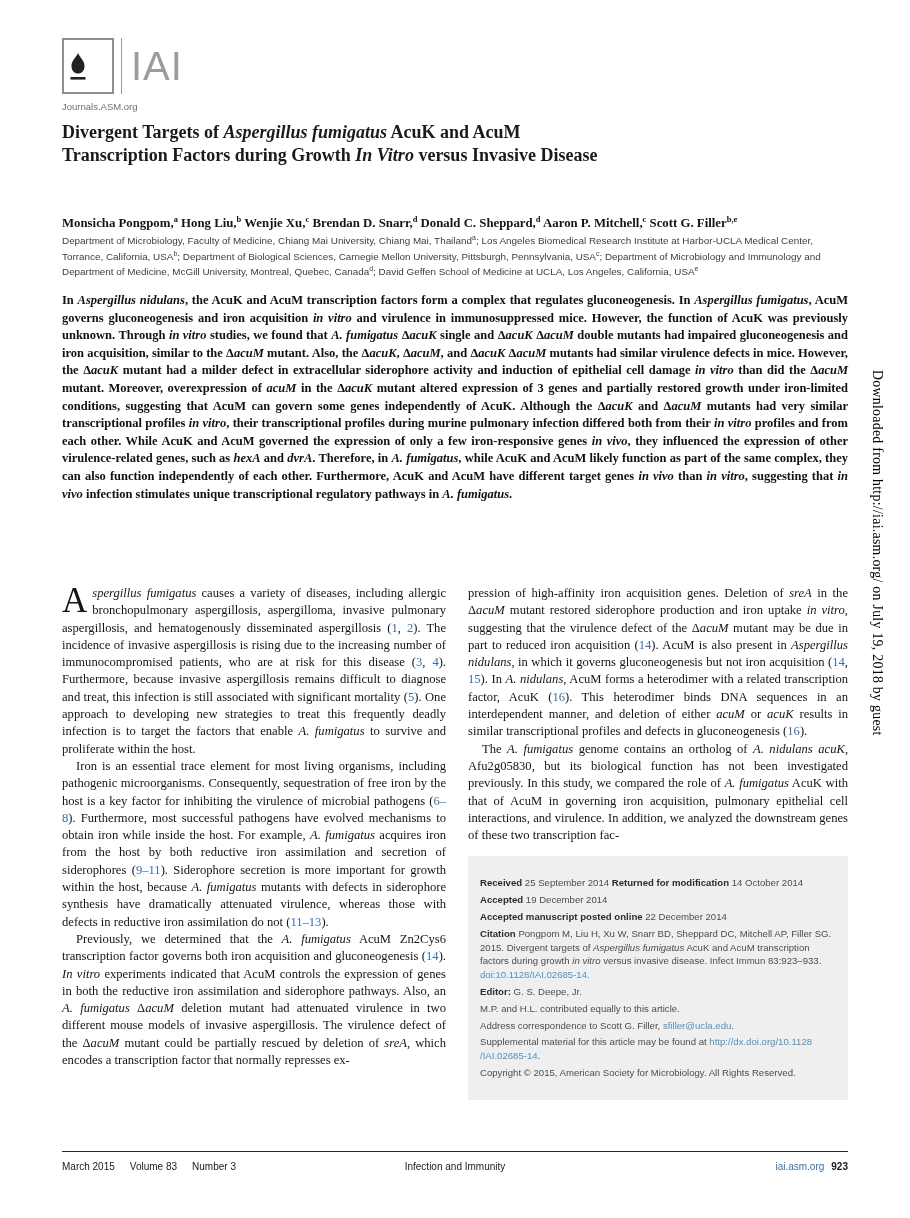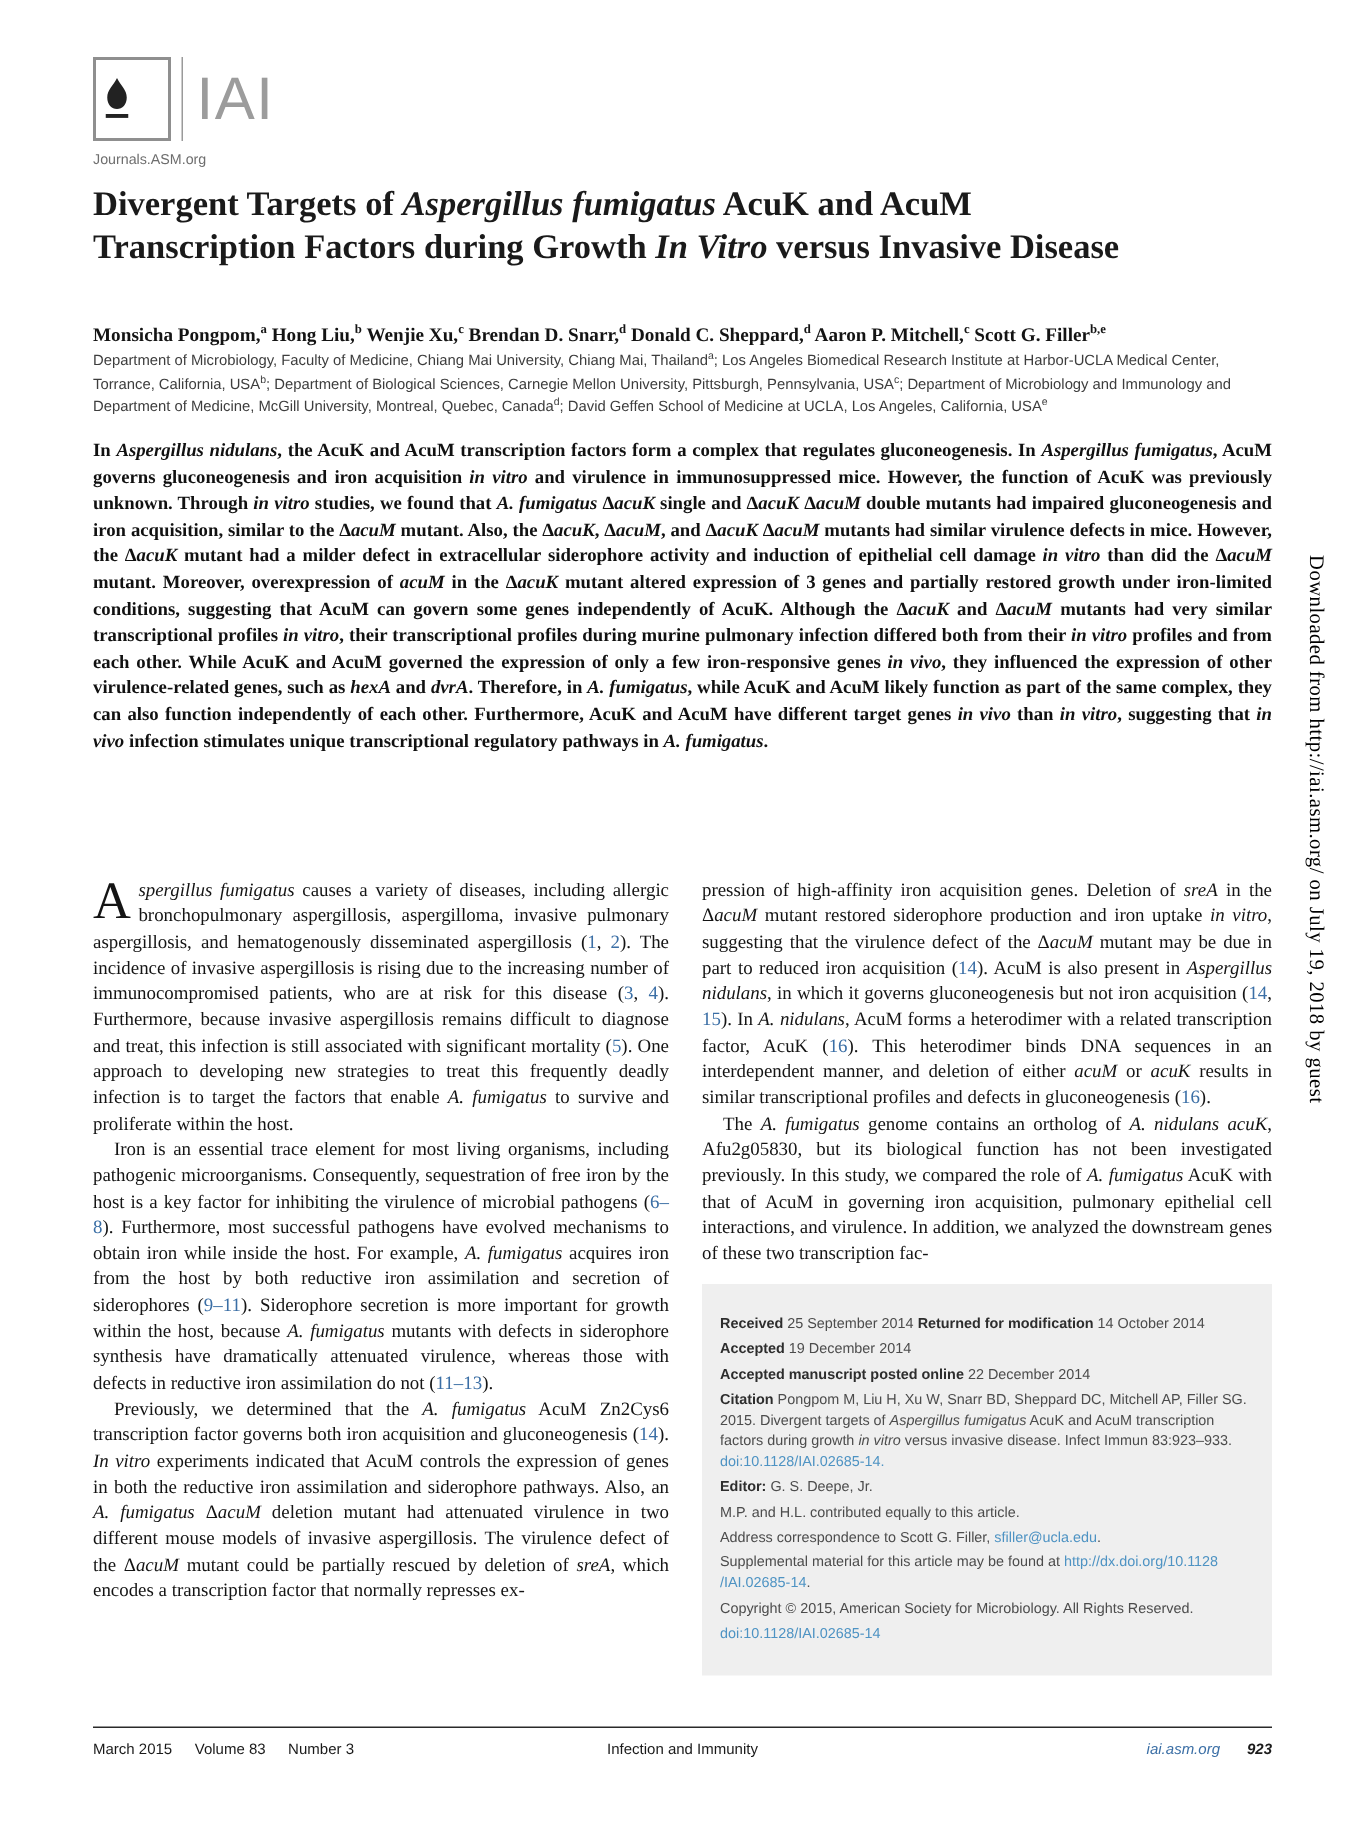--- a/index.html
+++ b/index.html
@@ -14,21 +14,21 @@
 
   
   .logo{position:absolute;top:38px;left:62px;}
   .logo-row{display:flex;align-items:stretch;height:56px;}
   .logo-box{width:52px;height:56px;border:2px solid #8f8f8f;display:flex;align-items:flex-end;padding:3px 4px;}
   .logo-divider{width:1px;background:#9a9a9a;margin-left:7px;}
   .logo-acronym{font-family:"Liberation Sans",sans-serif;font-size:40px;line-height:56px;color:#9c9c9c;letter-spacing:1px;padding-left:9px;}
   .logo-tagline{font-family:"Liberation Sans",sans-serif;font-size:9.5px;color:#6e6e6e;margin-top:7px;}
 
   
-  .title{position:absolute;top:121px;left:62px;width:840px;font-size:23px;font-weight:bold;line-height:1.28;color:#1a1a1a;}
+  .title{position:absolute;top:121px;left:62px;width:840px;font-size:18px;font-weight:bold;line-height:1.28;color:#1a1a1a;}
   .authors{position:absolute;top:214px;left:62px;width:786px;font-size:12.8px;font-weight:bold;}
   .authors sup{font-size:8.5px;}
   .affiliations{position:absolute;top:233px;left:62px;width:786px;font-family:"Liberation Sans",sans-serif;
                 font-size:9.9px;line-height:1.44;color:#3d3d3d;}
   .affiliations sup{font-size:7px;}
 
   
   .abstract{position:absolute;top:292px;left:62px;width:786px;font-size:12.5px;font-weight:bold;
             line-height:17.6px;text-align:justify;color:#111;}
 
@@ -53,21 +53,21 @@
   
   .watermark{position:absolute;top:370px;left:869px;writing-mode:vertical-rl;
              font-size:13.8px;letter-spacing:.3px;color:#000;white-space:nowrap;}
 
   
   .footer-rule{position:absolute;top:1151px;left:62px;width:786px;border-top:1px solid #2a2a2a;}
   .footer{position:absolute;top:1161px;left:62px;width:786px;font-family:"Liberation Sans",sans-serif;
           font-size:10px;color:#1a1a1a;display:flex;align-items:flex-end;}
   .footer-left{display:flex;gap:15px;}
   .footer-center{position:absolute;left:0;right:0;text-align:center;}
-  .footer-right{margin-left:auto;display:flex;gap:18px;font-style:italic;}
+  .footer-right{margin-left:auto;display:flex;gap:7px;}
   .footer-site{color:var(--ref);}
   .footer-page{font-weight:bold;}
 </style>
 </head>
 <body>
 
 <div class="page">
 
   <div class="logo">
     <div class="logo-row">
@@ -104,21 +104,20 @@
     <div class="infobox">
       <p class="ib"><b>Received</b> 25 September 2014 <b>Returned for modification</b> 14 October 2014</p>
       <p class="ib"><b>Accepted</b> 19 December 2014</p>
       <p class="ib"><b>Accepted manuscript posted online</b> 22 December 2014</p>
       <p class="ib"><b>Citation</b> Pongpom M, Liu H, Xu W, Snarr BD, Sheppard DC, Mitchell AP, Filler SG. 2015. Divergent targets of <i>Aspergillus fumigatus</i> AcuK and AcuM transcription factors during growth <i>in vitro</i> versus invasive disease. Infect Immun 83:923–933. <span class="lnk">doi:10.1128/IAI.02685-14.</span></p>
       <p class="ib"><b>Editor:</b> G. S. Deepe, Jr.</p>
       <p class="ib">M.P. and H.L. contributed equally to this article.</p>
       <p class="ib">Address correspondence to Scott G. Filler, <span class="lnk">sfiller@ucla.edu</span>.</p>
       <p class="ib">Supplemental material for this article may be found at <span class="lnk">http://dx.doi.org/10.1128 /IAI.02685-14</span>.</p>
       <p class="ib">Copyright © 2015, American Society for Microbiology. All Rights Reserved.</p>
-      <p class="ib"><span class="lnk">doi:10.1128/IAI.02685-14</span></p>
     </div>
   </section>
 
   <div class="watermark">Downloaded from http://iai.asm.org/ on July 19, 2018 by guest</div>
 
   <div class="footer-rule"></div>
   <div class="footer">
     <div class="footer-left">
       <span>March 2015</span>
       <span>Volume 83</span>

